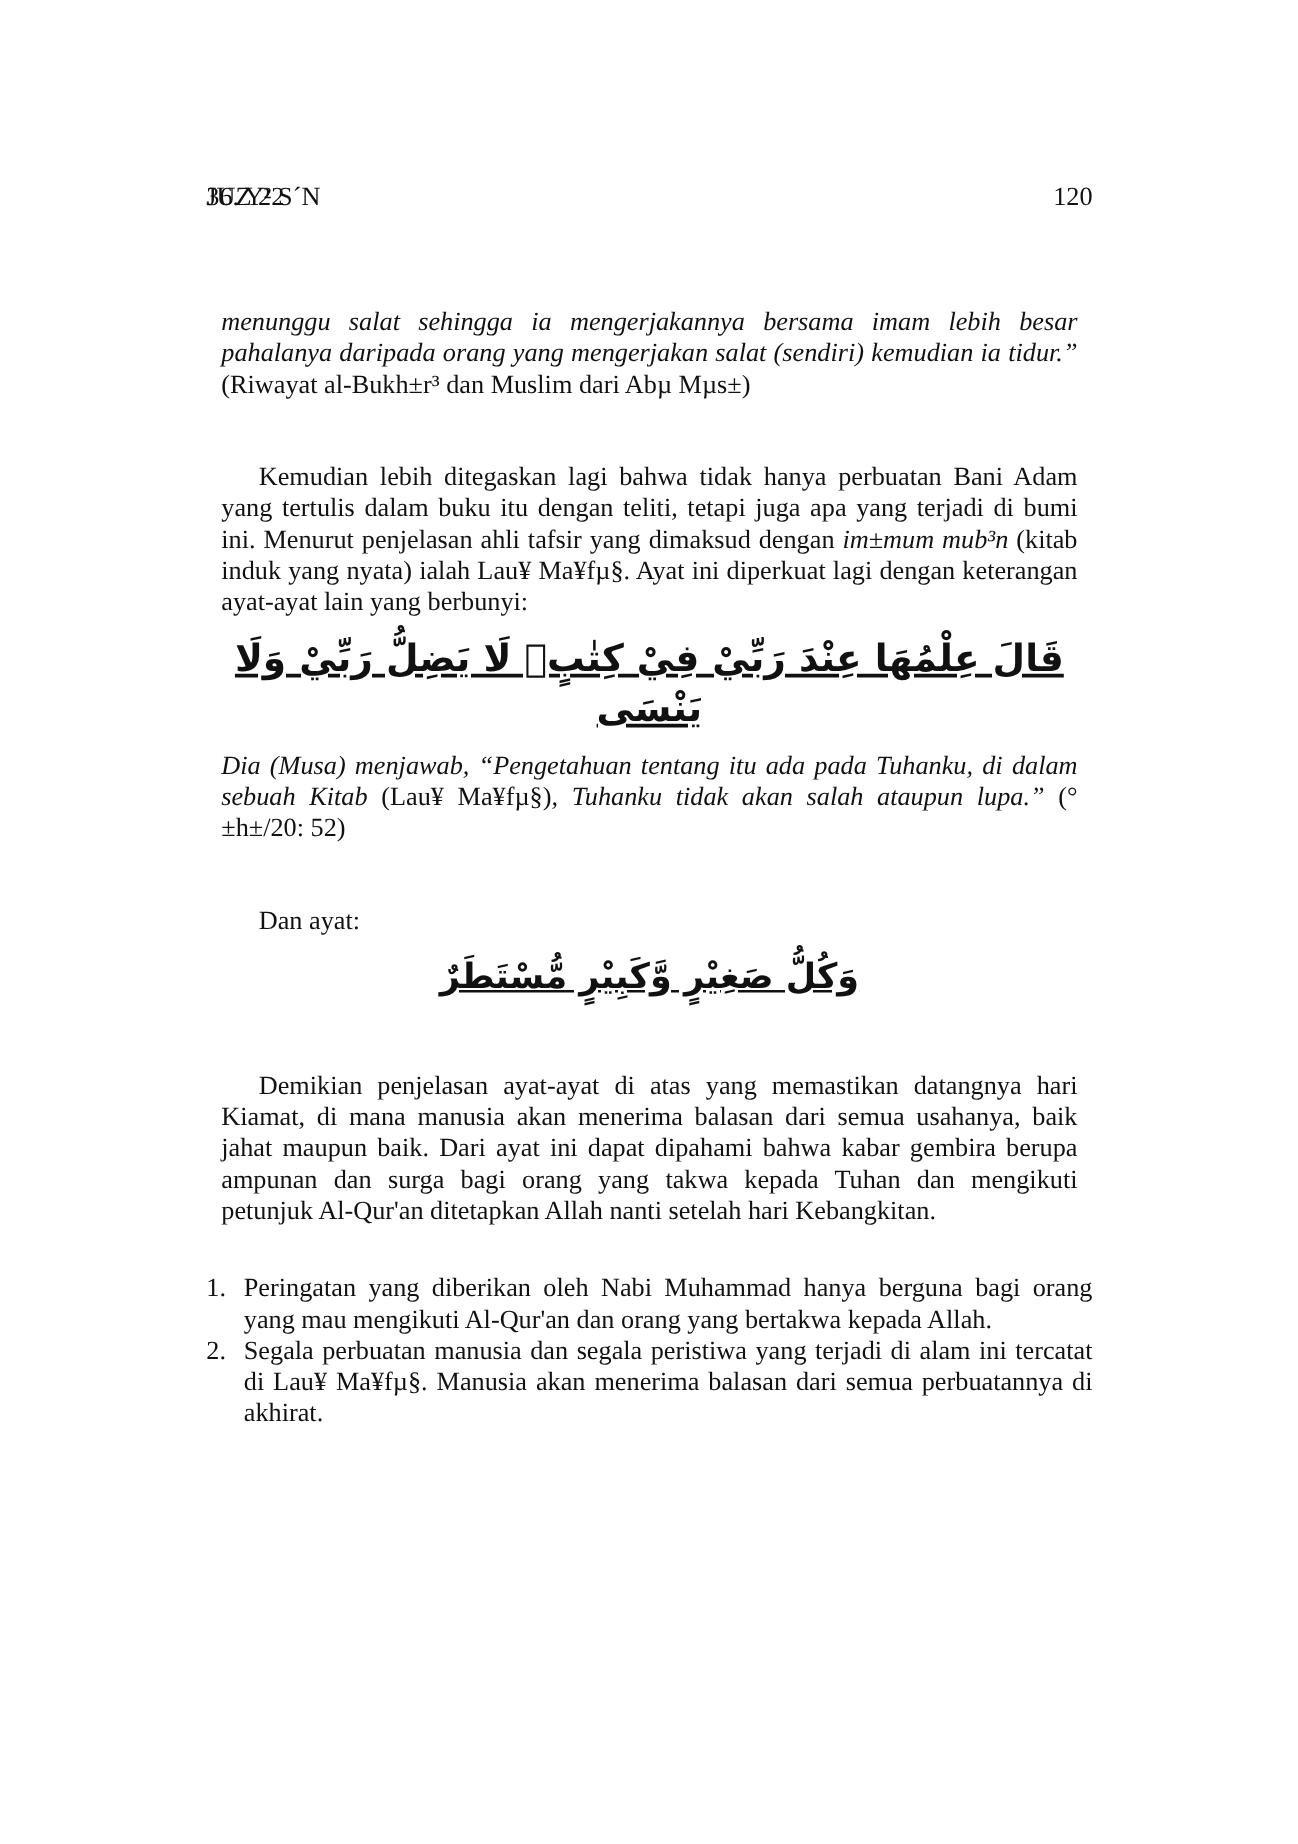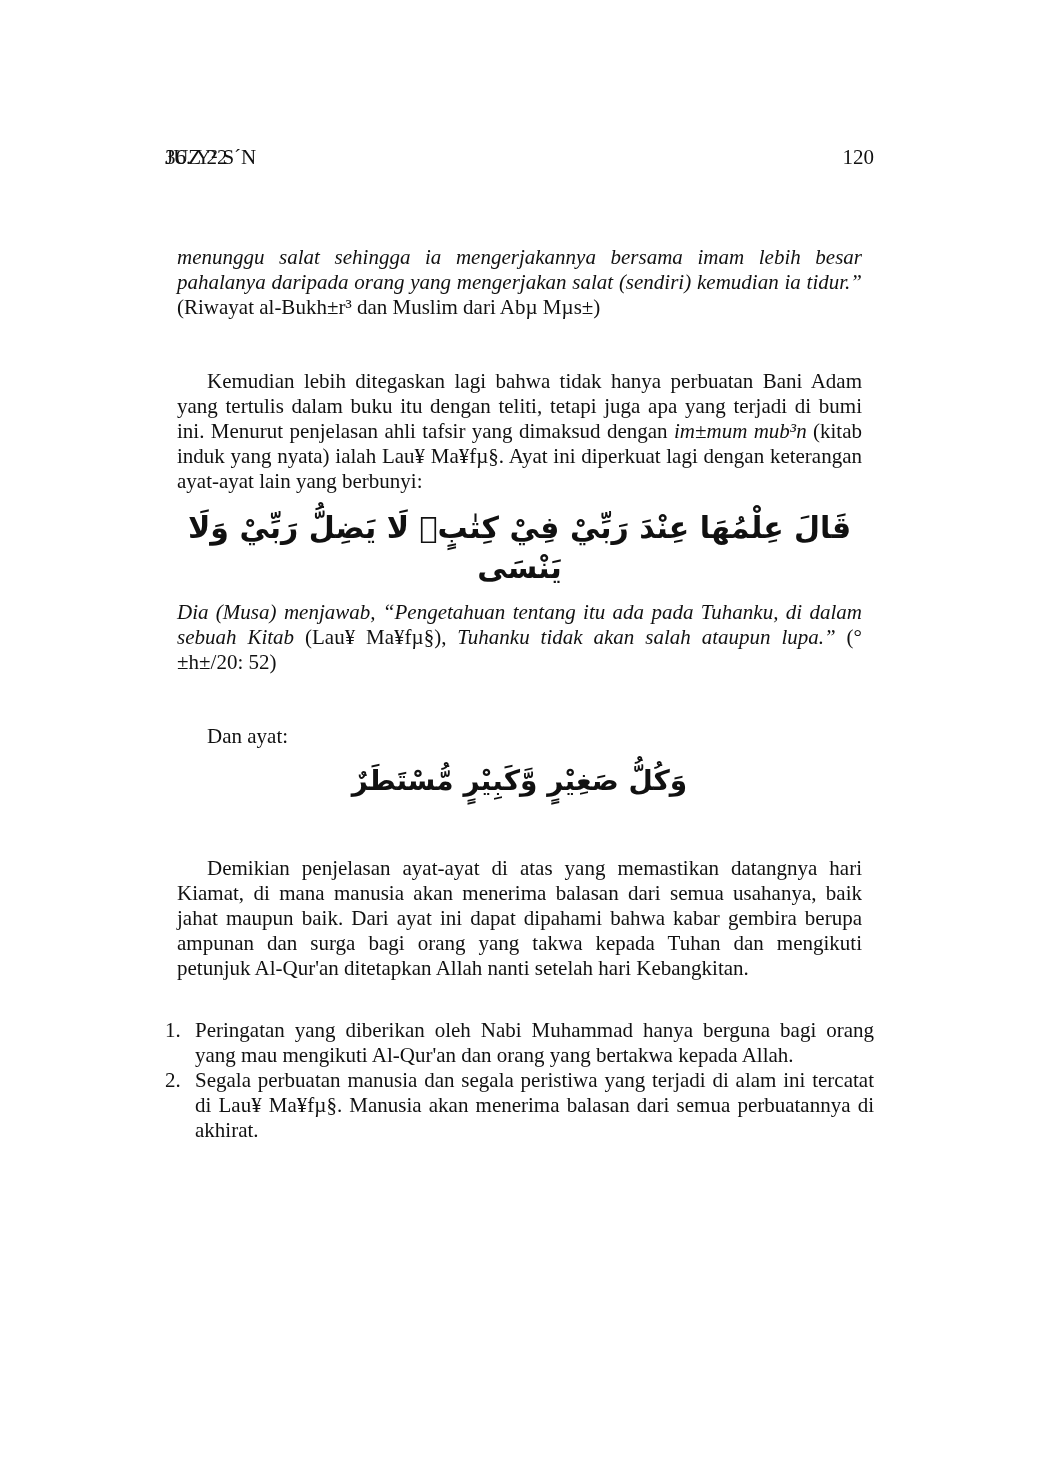--- a/index.html
+++ b/index.html
@@ -19,21 +19,21 @@
   .body {
     position: absolute; left: 165px; top: 233px; width: 709px;
     font-size: 21px; line-height: 25px; text-align: justify;
   }
   p { margin: 12px; }
   .indent { text-indent: 30px; }
   .gap { height: 25px; }
   em { font-style: italic; }
   .arabic {
     direction: rtl; text-align: center; font-family: "DejaVu Sans", sans-serif;
-    font-size: 30px; line-height: 40px; margin: 14px 0 12px 0; font-weight: bold;
+    font-size: 30px; line-height: 40px; margin: 14px 0 12px 0; font-weight: bold; text-decoration: underline;
   }
   .arabic2 { margin: 12px 0 18px 0; font-size: 28px; }
   .heading { font-weight: bold; margin: 0; }
   ol { margin: 0; padding: 0; list-style: none; }
   ol li { position: relative; padding-left: 30px; }
   ol li .num { position: absolute; left: 0; top: 0; }
 </style>
 </head>
 <body>
 

